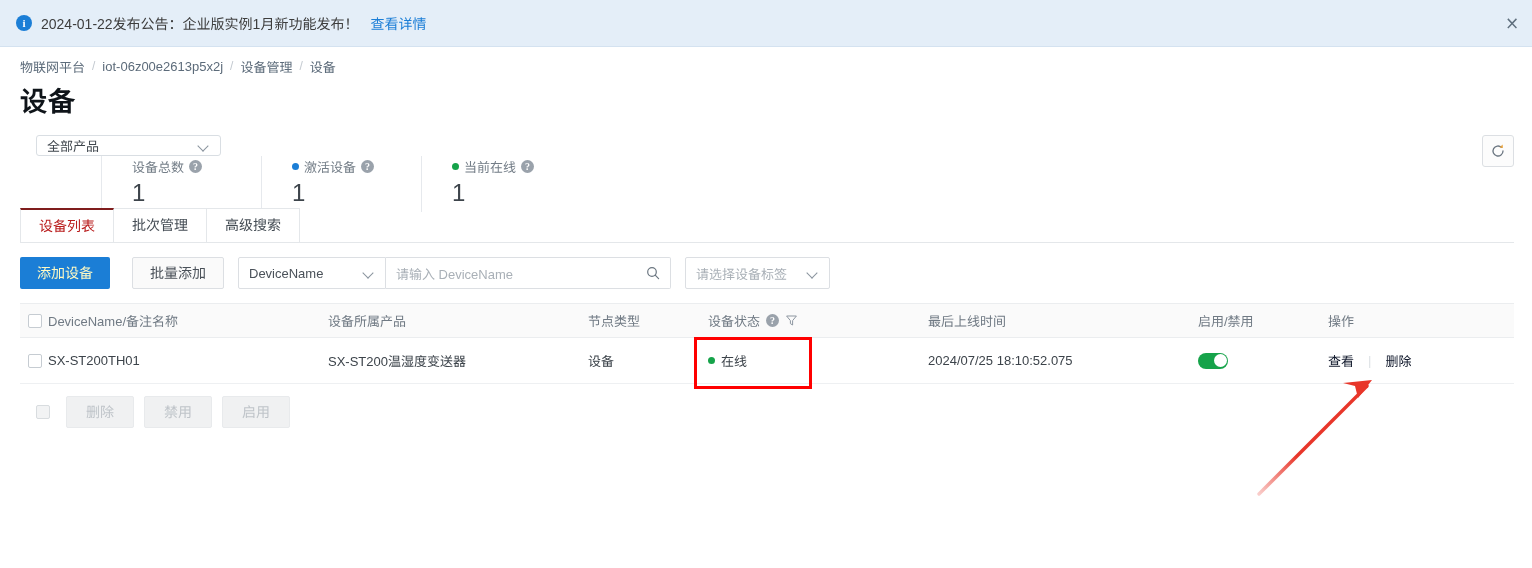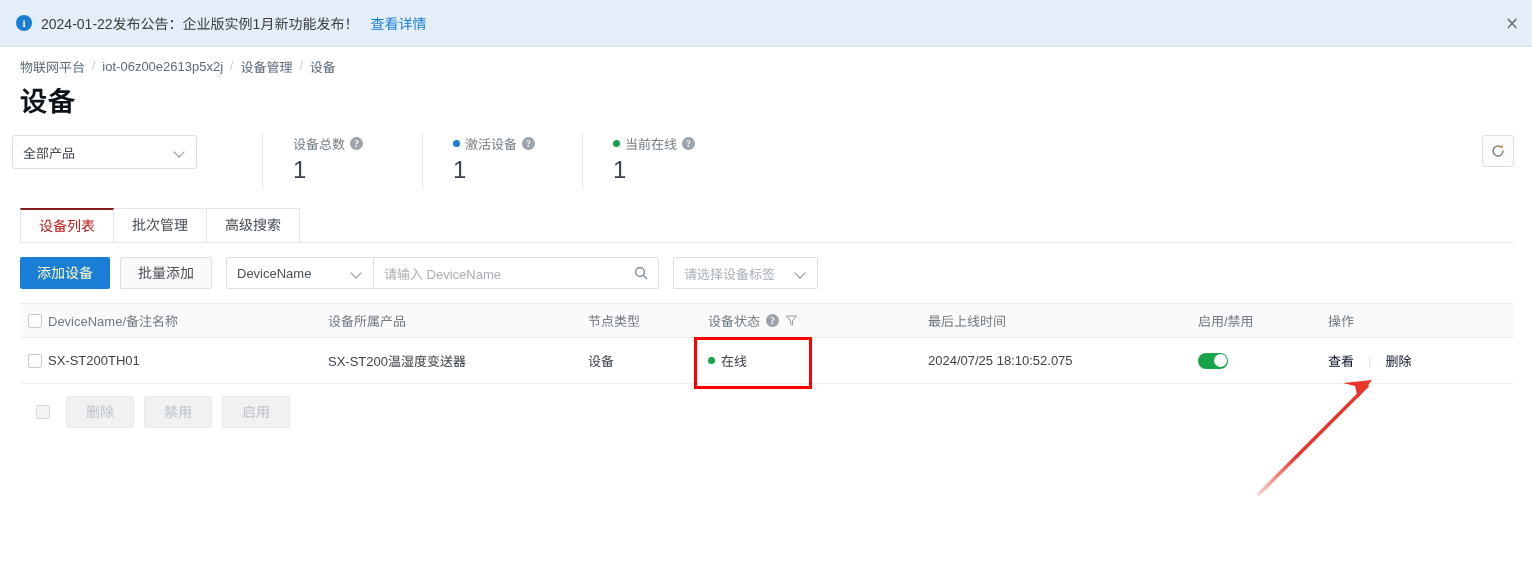--- a/index.html
+++ b/index.html
@@ -92,22 +92,23 @@
     line-height: 34px;
   }
 
   
   .stats-row {
     position: relative;
     margin-top: 14px;
     height: 58px;
     display: flex;
     align-items: flex-start;
-    padding-left: 12px;
-    box-sizing: border-box;
+    padding-left: 36px;
+    box-sizing: border-box;
+    flex-direction: column;
   }
   .product-select {
     width: 185px;
     height: 34px;
     border: 1px solid #d9dee3;
     border-radius: 3px;
     background: #fff;
     display: flex;
     align-items: center;
     padding: 0 10px;
@@ -234,21 +235,21 @@
   }
   .btn-default {
     height: 32px;
     padding: 0 17px;
     background: #fafafa;
     color: #4a5159;
     font-size: 14px;
     border: 1px solid #dcdfe3;
     border-radius: 2px;
     cursor: pointer;
-    margin-left: 10px;
+    margin-left: 22px;
     line-height: 30px;
     box-sizing: border-box;
     font-family: inherit;
   }
   .tb-select {
     width: 148px;
     height: 32px;
     margin-left: 14px;
     border: 1px solid #dcdfe3;
     border-radius: 2px 0 0 2px;

